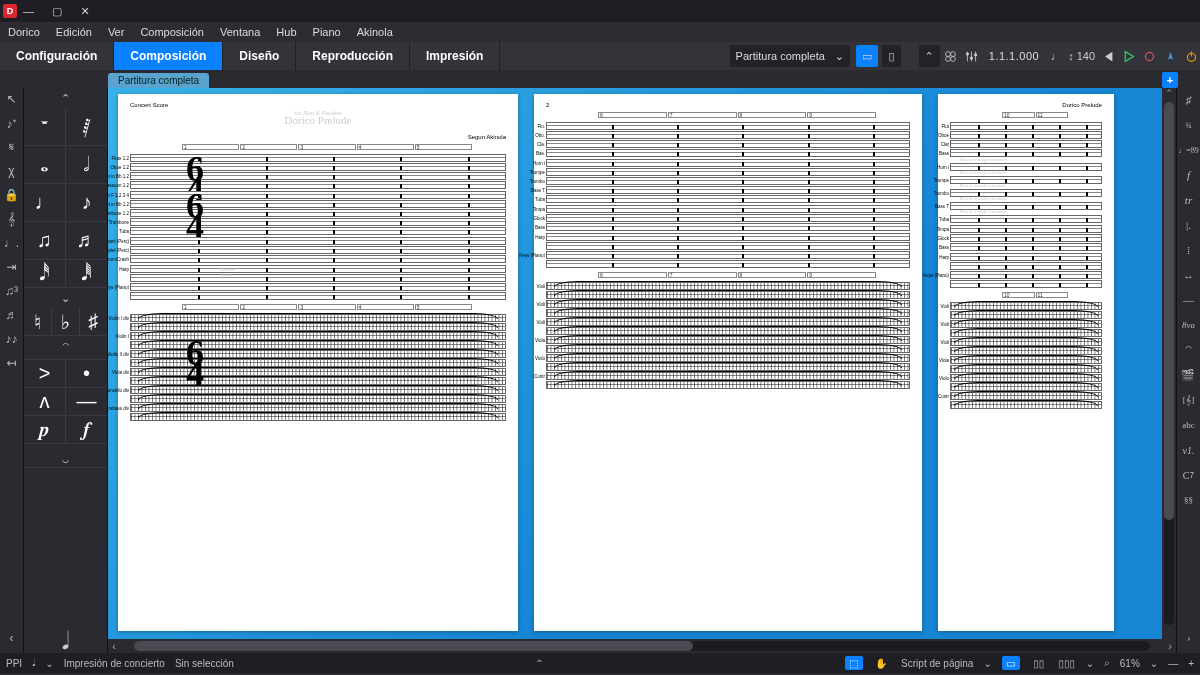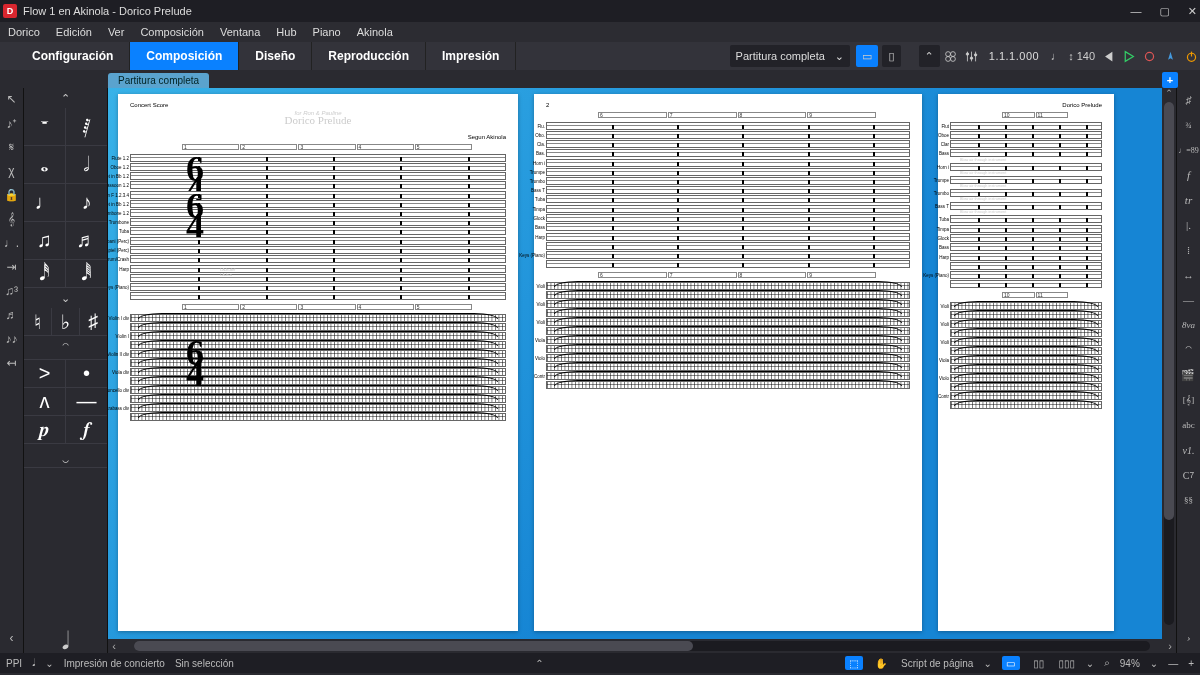--- a/index.html
+++ b/index.html
@@ -5,21 +5,21 @@
 * { margin:0; padding:0; box-sizing:border-box; font-family:'Segoe UI',Arial,sans-serif; user-select:none; }
 body { width:1200px; height:675px; background:#2a2a30; overflow:hidden; color:#ccc; font-size:11px; }
 .titlebar { height:22px; background:#1e1e24; display:flex; align-items:center; padding:0 3px; }
 .titlebar .logo { width:14px; height:14px; background:#d9262f; border-radius:2px; display:flex; align-items:center; justify-content:center; color:#fff; font-weight:bold; font-size:9px; margin-right:6px; }
 .titlebar .title { font-size:11px; color:#ddd; flex:1; }
 .titlebar .winbtns { display:flex; gap:18px; color:#ccc; font-size:11px; }
 .titlebar .winbtns span { cursor:pointer; }
 .menubar { height:20px; background:#2c2c32; display:flex; align-items:center; padding:0 8px; gap:16px; font-size:11px; color:#ddd; }
 .menubar span { cursor:pointer; }
 .modebar { height:28px; background:#33333a; display:flex; align-items:center; }
-.modebar .modes { display:flex; height:100%;padding-left:16px; }
+.modebar .modes { display:flex; height:100%; }
 .modebar .mode { padding:0 16px; display:flex; align-items:center; color:#fff; font-size:12px; font-weight:600; cursor:pointer; border-right:1px solid #222; }
 .modebar .mode.active { background:#0a81ff; }
 .modebar .spacer { flex:1; }
 .modebar .layoutsel { display:flex; align-items:center; background:#222228; height:22px; margin:0 4px; padding:0 6px; border-radius:2px; font-size:11px; color:#ddd; gap:10px; }
 .modebar .ctrl { display:flex; align-items:center; height:22px; padding:0 6px; border-radius:2px; background:#222228; margin:0 2px; cursor:pointer; font-size:11px; }
 .modebar .ctrl.on { background:#0a81ff; }
 .modebar .readout { color:#ddd; padding:0 8px; font-size:11px; letter-spacing:.5px; }
 .tabrow { height:18px; background:#2a2a30; display:flex; align-items:flex-end; padding-left:108px; }
 .tabrow .tab { background:#5aa3ce; color:#022; font-size:10px; padding:2px 10px; border-radius:3px 3px 0 0; }
 .tabrow .plus { margin-left:auto; width:16px; height:16px; background:#0a81ff; color:#fff; display:flex; align-items:center; justify-content:center; font-weight:bold; border-radius:2px; cursor:pointer; margin-right:22px; }
@@ -72,21 +72,20 @@
 .statusbar .chev { cursor:pointer; }
 .playctrl { display:flex; align-items:center; gap:3px; }
 .playbtn { width:18px; height:18px; display:flex; align-items:center; justify-content:center; cursor:pointer; }
 .playbtn svg { width:13px; height:13px; }
 </style>
 </head>
 <body>
 
 <div class="titlebar">
   <div class="logo">D</div>
-  <div class="title">Flow 1 en Akinola - Dorico Prelude</div>
   <div class="winbtns">
     <span>—</span>
     <span>▢</span>
     <span>✕</span>
   </div>
 </div>
 
 <div class="menubar">
   <span>Dorico</span>
   <span>Edición</span>
@@ -834,17 +833,17 @@
   <div class="sep"></div>
   <div class="btn on">⬚</div>
   <div class="btn">✋</div>
   <span>Script de página</span>
   <span>⌄</span>
   <div class="btn on">▭</div>
   <div class="btn">▯▯</div>
   <div class="btn">▯▯▯</div>
   <span>⌄</span>
   <span>⌕</span>
-  <span>94%</span>
+  <span>61%</span>
   <span>⌄</span>
   <span>—</span>
   <span>+</span>
 </div>
 
 </body></html>

